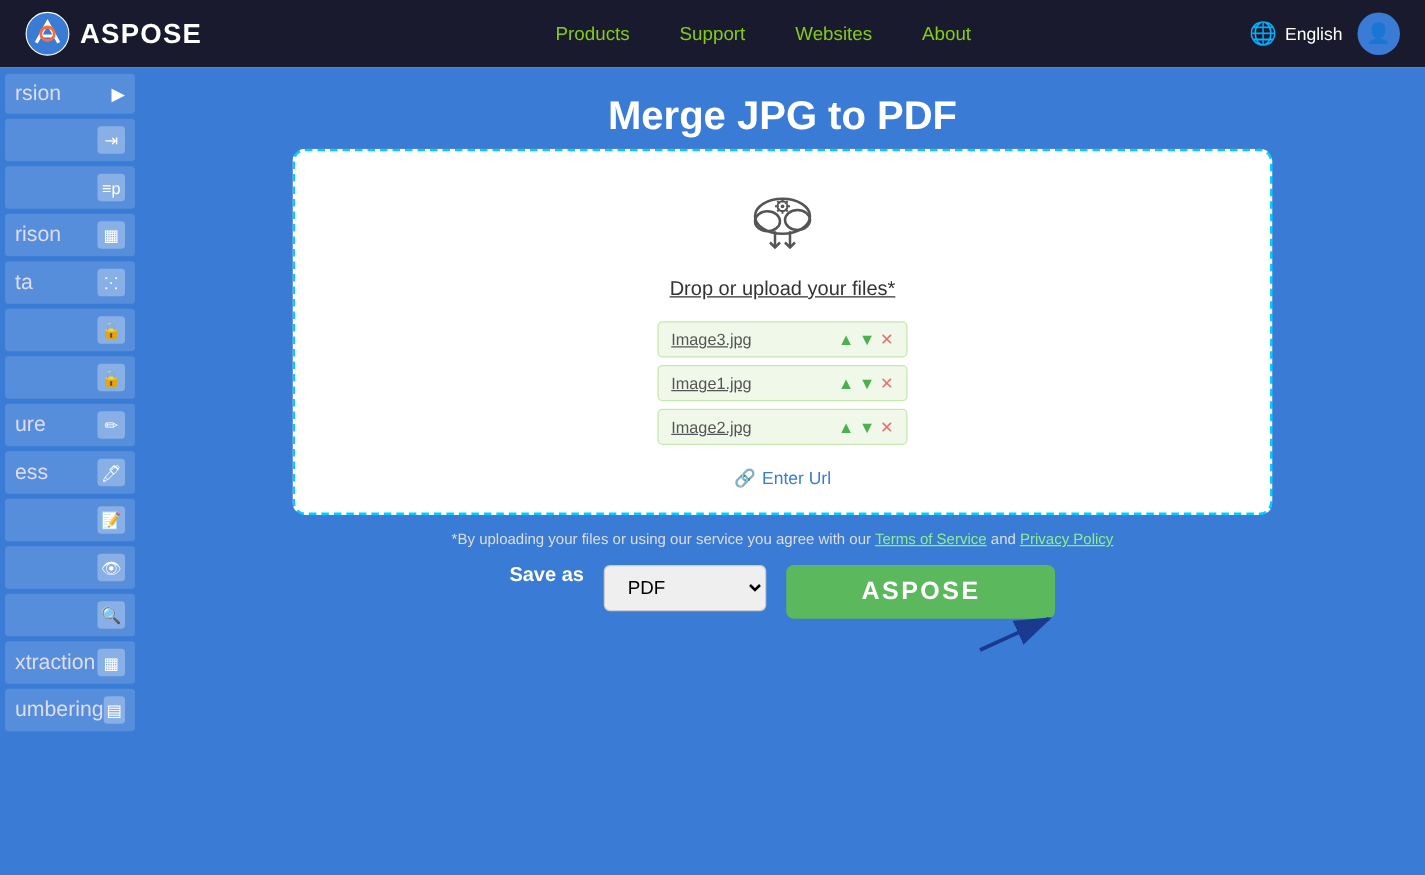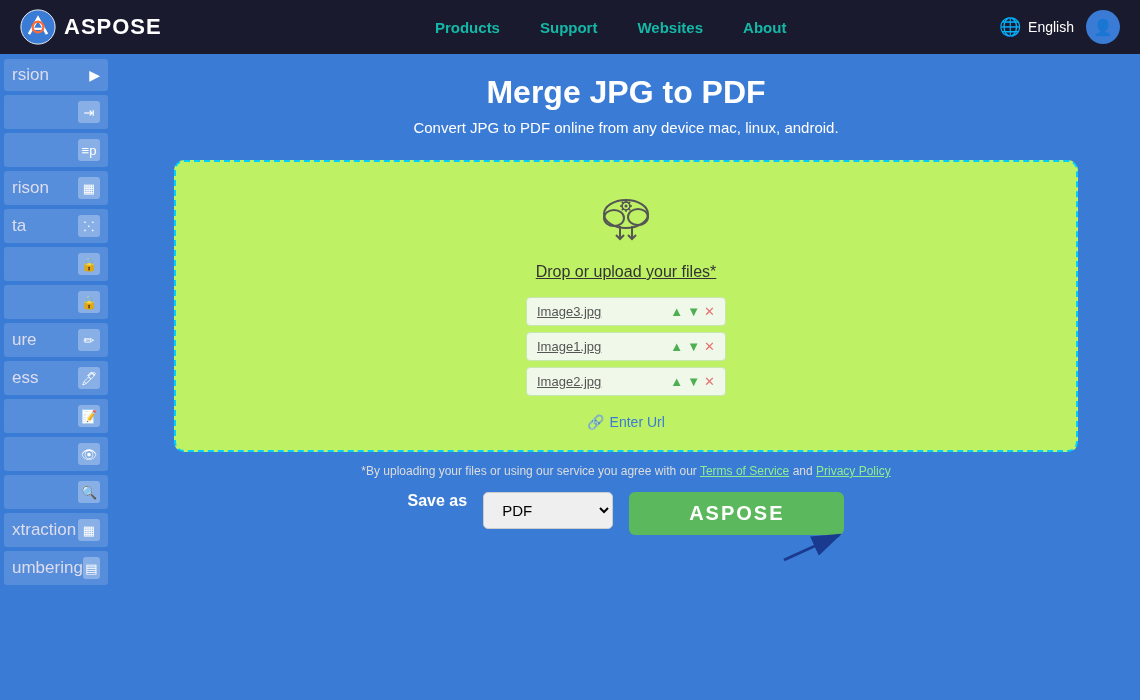--- a/index.html
+++ b/index.html
@@ -31,24 +31,23 @@
       font-weight: bold;
       letter-spacing: 1px;
     }
     .navbar-links {
       display: flex;
       gap: 40px;
       flex: 1;
       justify-content: center;
     }
     .navbar-links a {
-      color: #14b8a6;
+      color: #84cc16;
       text-decoration: none;
       font-size: 15px;
-      font-weight: bold;
     }
     .navbar-right {
       display: flex;
       align-items: center;
       gap: 12px;
     }
     .lang-selector {
       display: flex;
       align-items: center;
       gap: 6px;
@@ -134,22 +133,22 @@
     }
     .page-subtitle {
       color: white;
       font-size: 15px;
       margin-bottom: 24px;
       text-align: center;
     }
 
     
     .upload-box {
-      width: 904px;
-      background: #bef264;
+      width: 784px;
+      background: #ffffff;
       border: 2.5px dashed #00d0ff;
       border-radius: 10px;
       padding: 30px 40px 20px;
       display: flex;
       flex-direction: column;
       align-items: center;
     }
     .upload-cloud-icon {
       font-size: 48px;
       margin-bottom: 10px;
@@ -347,21 +346,20 @@
       <span class="s-icon">▦</span>
     </div>
     <div class="sidebar-item">
       <span class="s-label">umbering</span>
       <span class="s-icon">▤</span>
     </div>
   </aside>
 
   <main class="content">
     <h1 class="page-title">Merge JPG to PDF</h1>
-    <p class="page-subtitle">Convert JPG to PDF online from any device mac, linux, android.</p>
 
     <div class="upload-box">
 
       <div class="upload-cloud-icon">
         <svg width="60" height="50" viewBox="0 0 60 50">
 
           <ellipse cx="30" cy="22" rx="22" ry="14" fill="none" stroke="#555" stroke-width="2"></ellipse>
           <ellipse cx="18" cy="26" rx="10" ry="8" fill="none" stroke="#555" stroke-width="2"></ellipse>
           <ellipse cx="42" cy="25" rx="10" ry="8" fill="none" stroke="#555" stroke-width="2"></ellipse>
 

